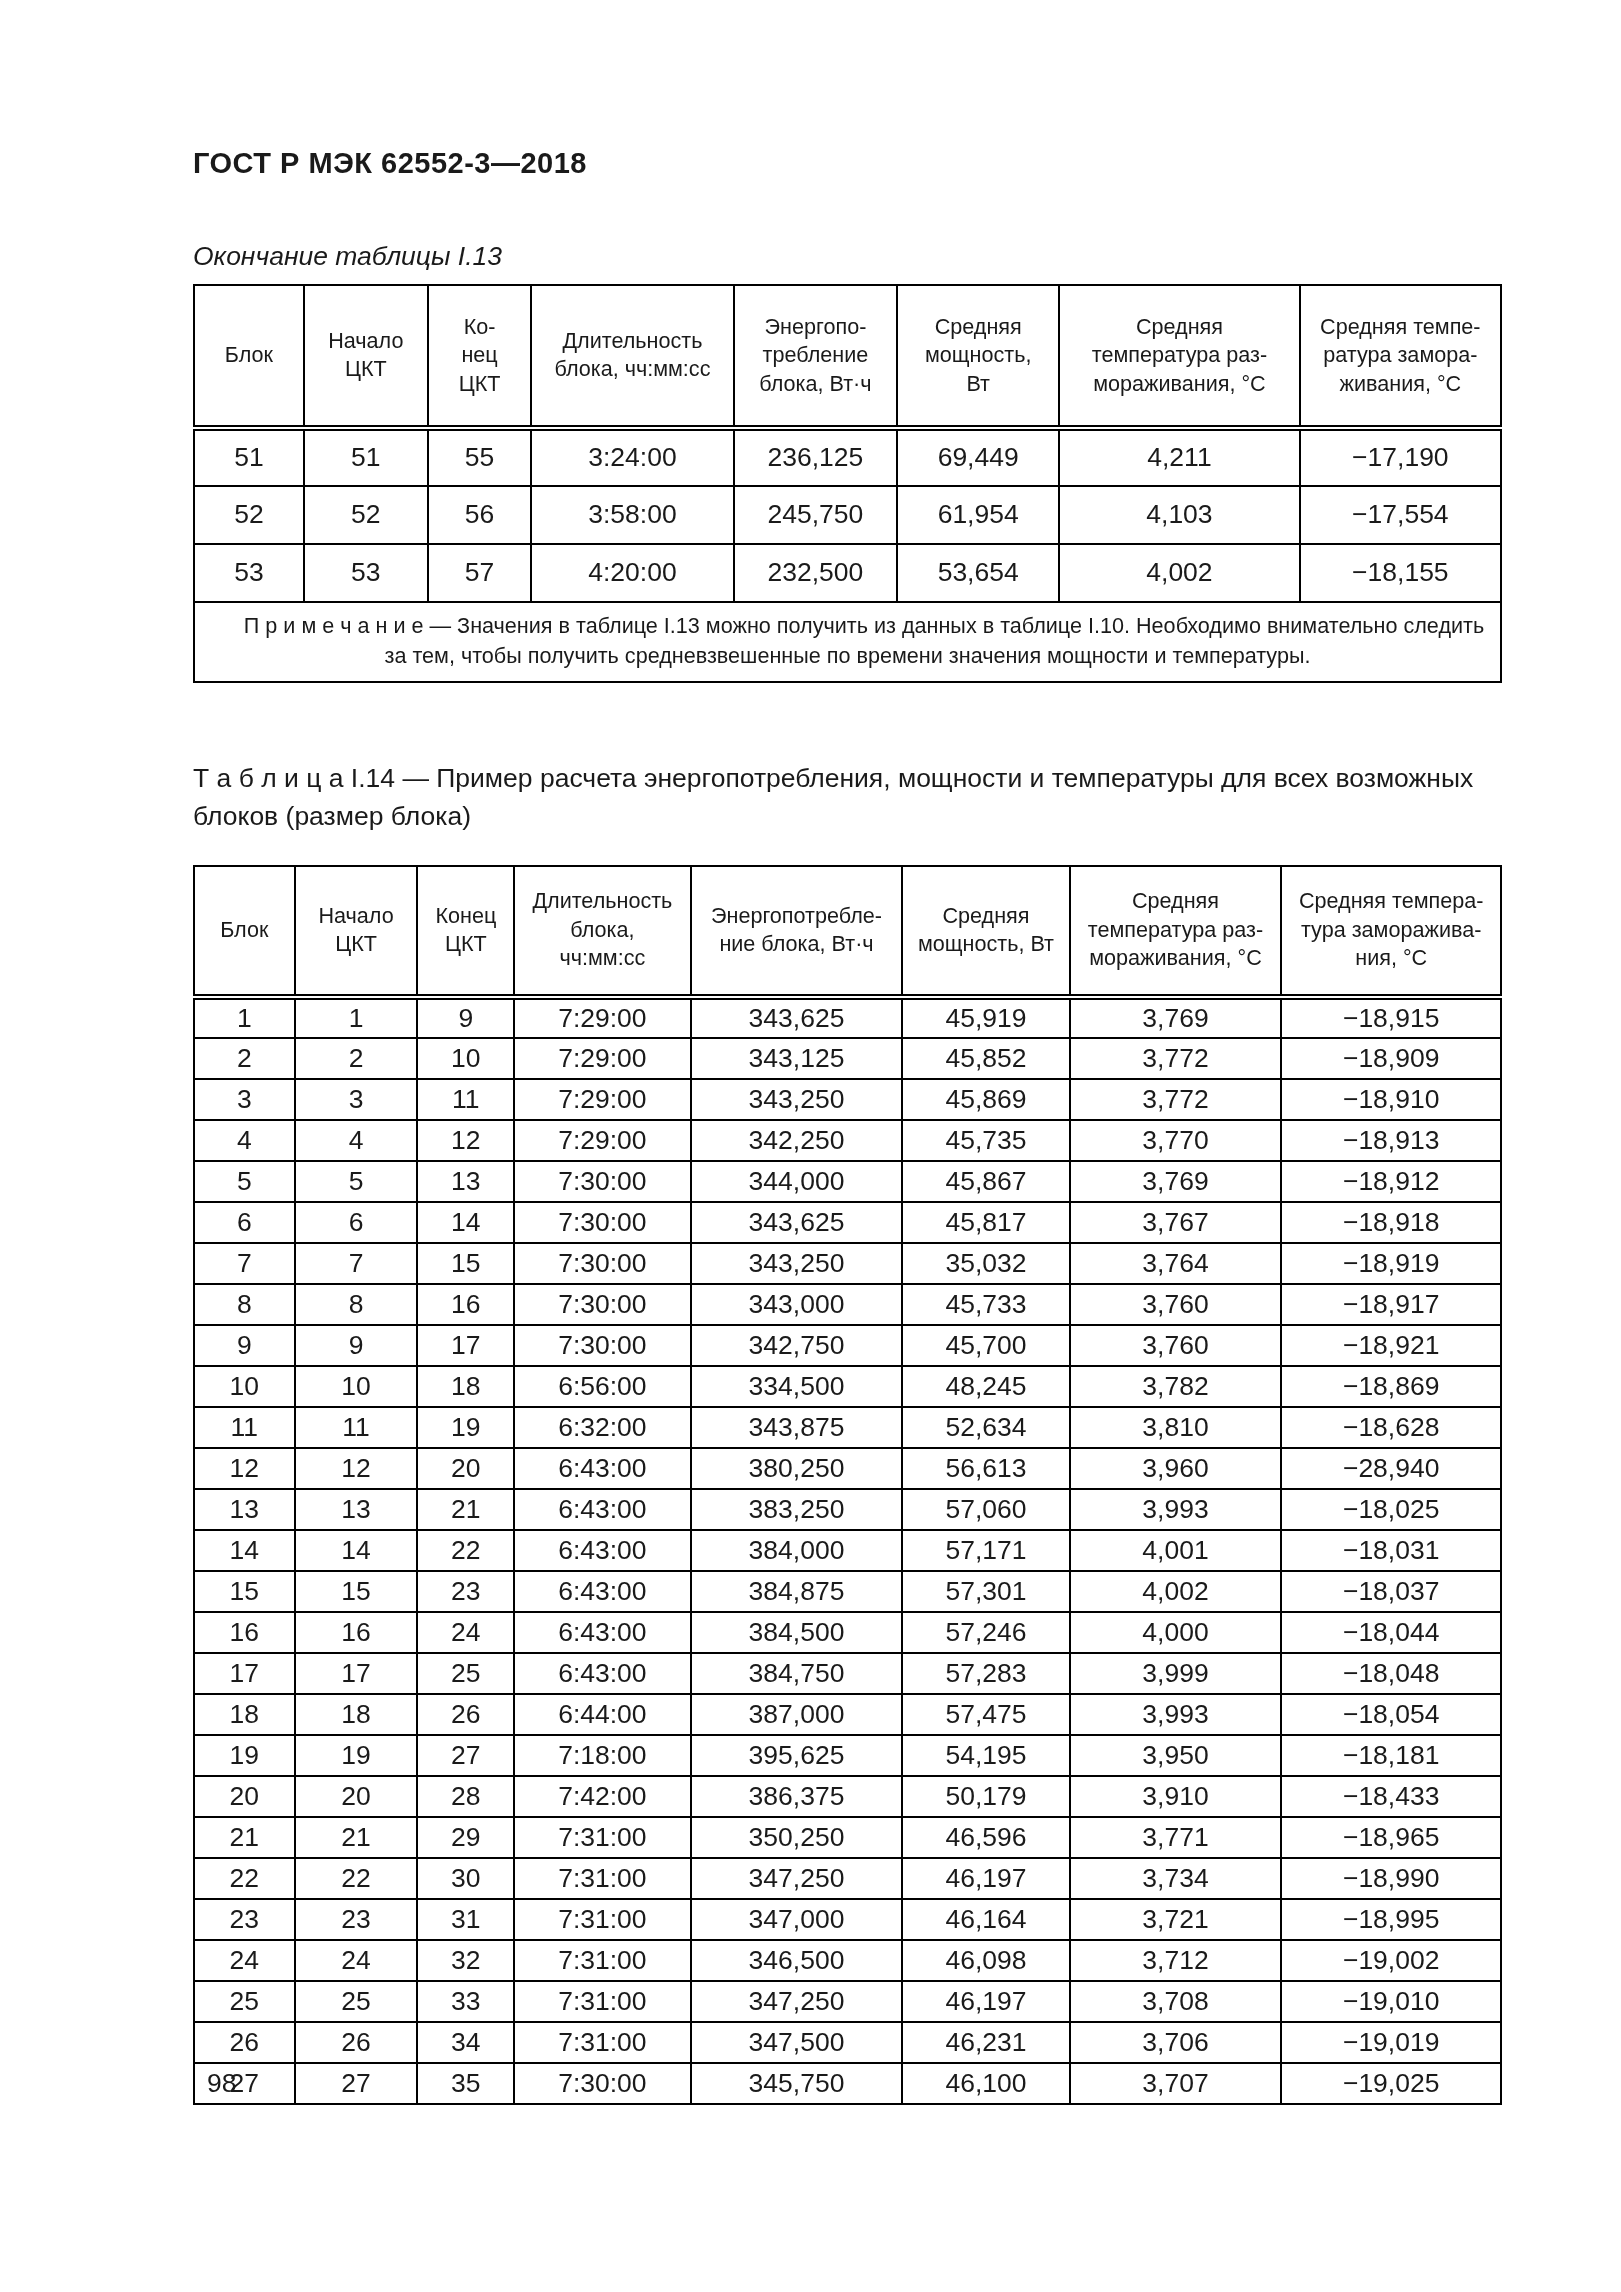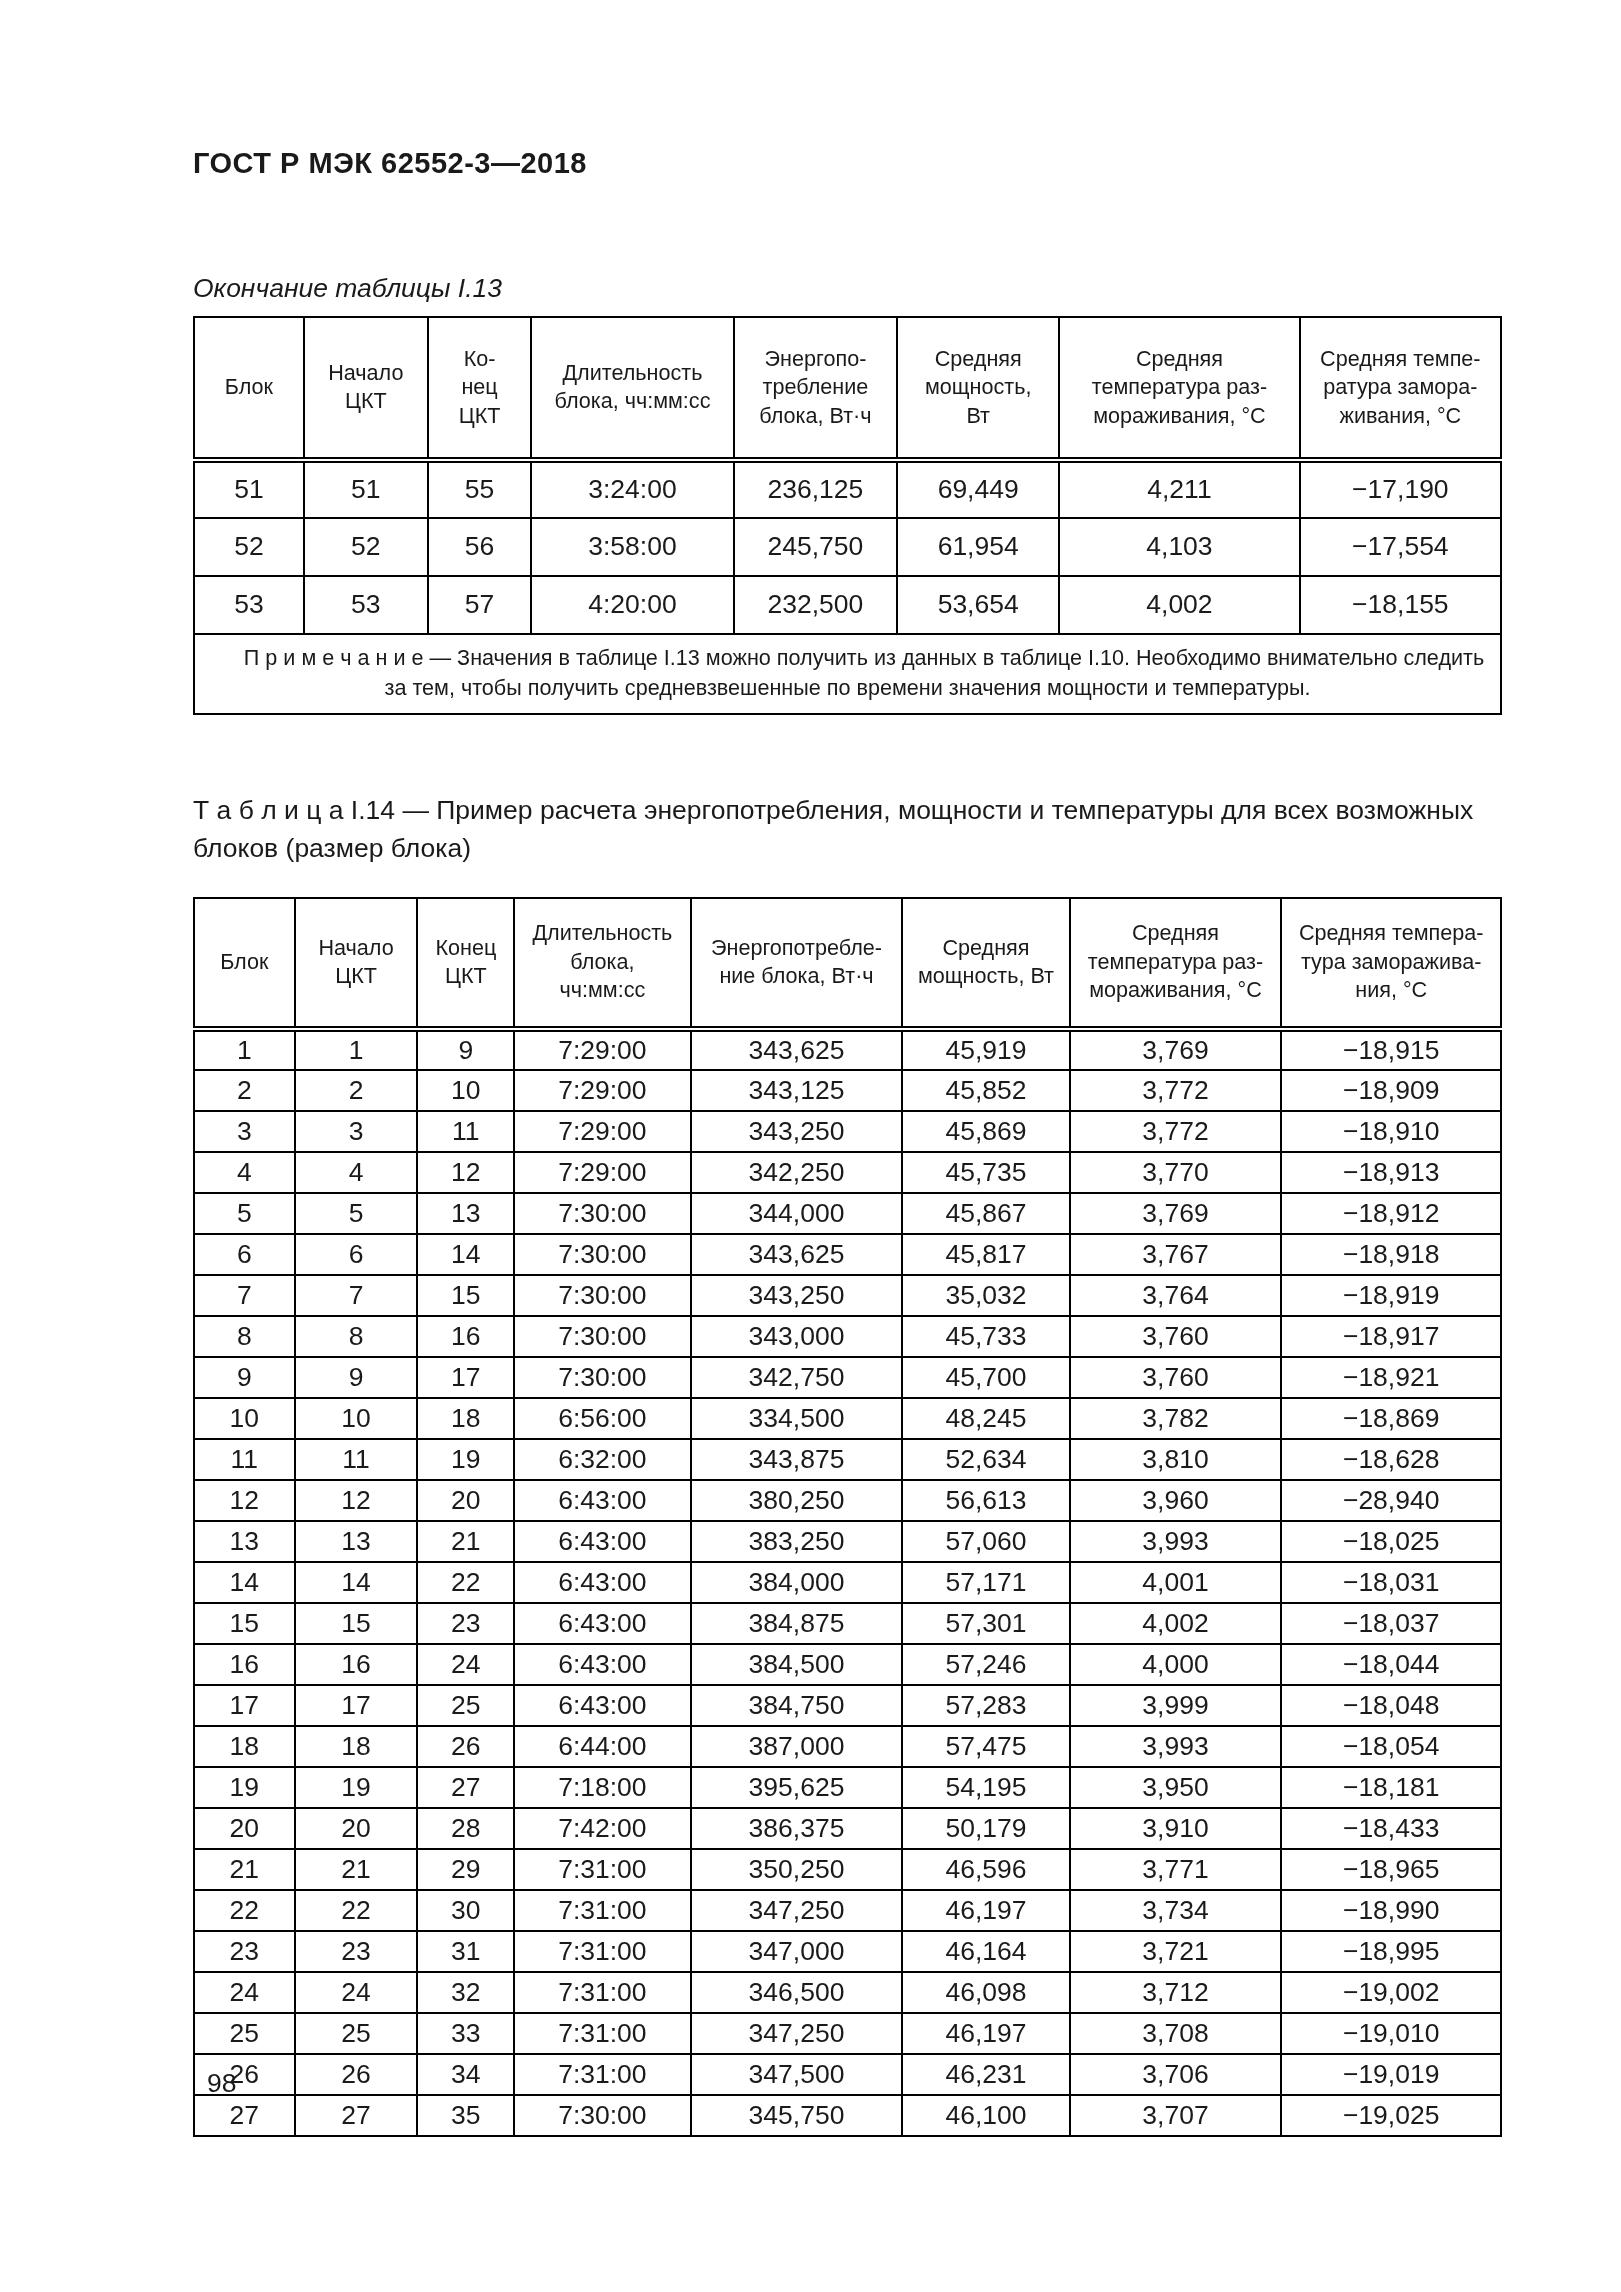--- a/index.html
+++ b/index.html
@@ -15,21 +15,21 @@
     padding: 147px 119px 0 193px;
     width: 100%;
     height: 100%;
   }
   .doc-header {
     font-size: 29px;
     font-weight: bold;
     letter-spacing: 0.5px;
   }
   .caption-italic {
-    margin-top: 93px;
+    margin-top: 61px;
     font-style: italic;
     font-size: 26.5px;
   }
   table {
     border-collapse: collapse;
     width: 100%;
     table-layout: fixed;
     border: 2.9px solid #000;
   }
   th, td {

